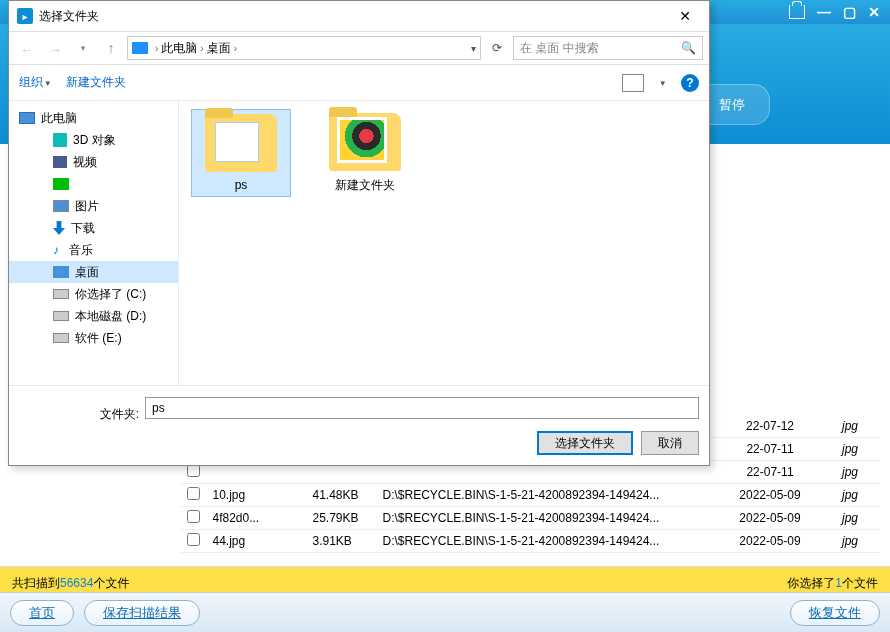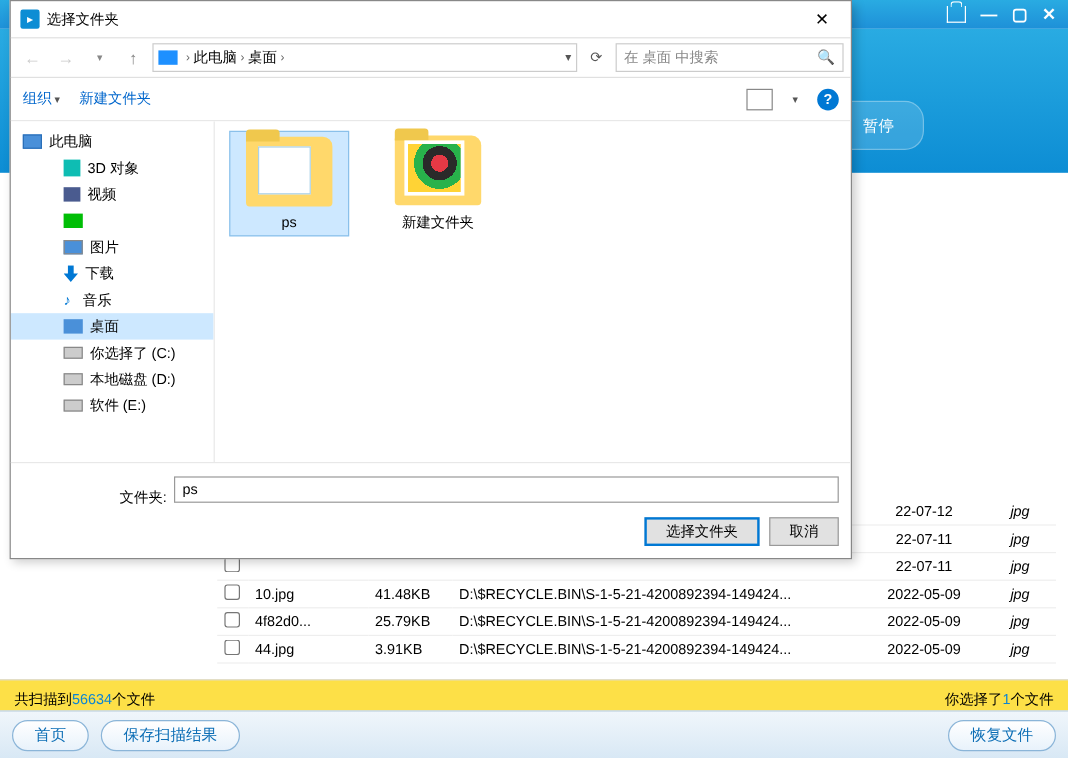--- a/index.html
+++ b/index.html
@@ -28,21 +28,21 @@
 .bg-table .col-date { width: 100px; text-align: center; }
 .bg-table .col-type { width: 60px; text-align: center; font-style: italic; }
 
 
 .status { position: absolute; bottom: 40px; left: 0; right: 0; height: 26px; background: #fde047; border-top: 1px solid #ddd; display: flex; justify-content: space-between; align-items: flex-end; padding: 0 12px; font-size: 12px; }
 .status .hl { color: #0b84d4; }
 
 
 .bottom { position: absolute; bottom: 0; left: 0; right: 0; height: 40px; background: linear-gradient(to bottom, #f0f6fb, #d8e8f5); border-top: 1px solid #b8cde0; display: flex; align-items: center; padding: 0 10px; gap: 10px; }
 .bottom .spacer { flex: 1; }
-.btn-pill { height: 26px; padding: 0 18px; border-radius: 13px; border: 1px solid #8bb5d8; background: linear-gradient(to bottom, #fff, #e8f2fb); color: #0b6db5; font-size: 13px; display: flex; align-items: center; cursor: pointer; }
+.btn-pill { height: 26px; padding: 0 18px; border-radius: 13px; border: 1px solid #8bb5d8; background: linear-gradient(to bottom, #fff, #e8f2fb); color: #0b6db5; font-size: 13px; display: flex; align-items: center; cursor: pointer; text-decoration: underline; }
 
 
 .dialog { position: absolute; top: 0; left: 8px; width: 702px; height: 466px; background: #fff; border: 1px solid #888; box-shadow: 3px 3px 8px rgba(0,0,0,0.2); display: flex; flex-direction: column; }
 .dlg-title { height: 30px; display: flex; align-items: center; padding: 0 4px 0 8px; font-size: 12px; }
 .dlg-title .ico { width: 16px; height: 16px; background: #0d8dd4; border-radius: 2px; margin-right: 6px; display: flex; align-items: center; justify-content: center; color: #fff; font-size: 10px; }
 .dlg-title .t { flex: 1; }
 .dlg-close { width: 40px; height: 28px; display: flex; align-items: center; justify-content: center; font-size: 14px; cursor: pointer; }
 
 .dlg-nav { height: 34px; border-top: 1px solid #e0e0e0; border-bottom: 1px solid #e0e0e0; display: flex; align-items: center; padding: 0 6px; gap: 4px; font-size: 12px; }
 .nav-arrow { width: 24px; height: 24px; display: flex; align-items: center; justify-content: center; color: #888; font-size: 14px; }

